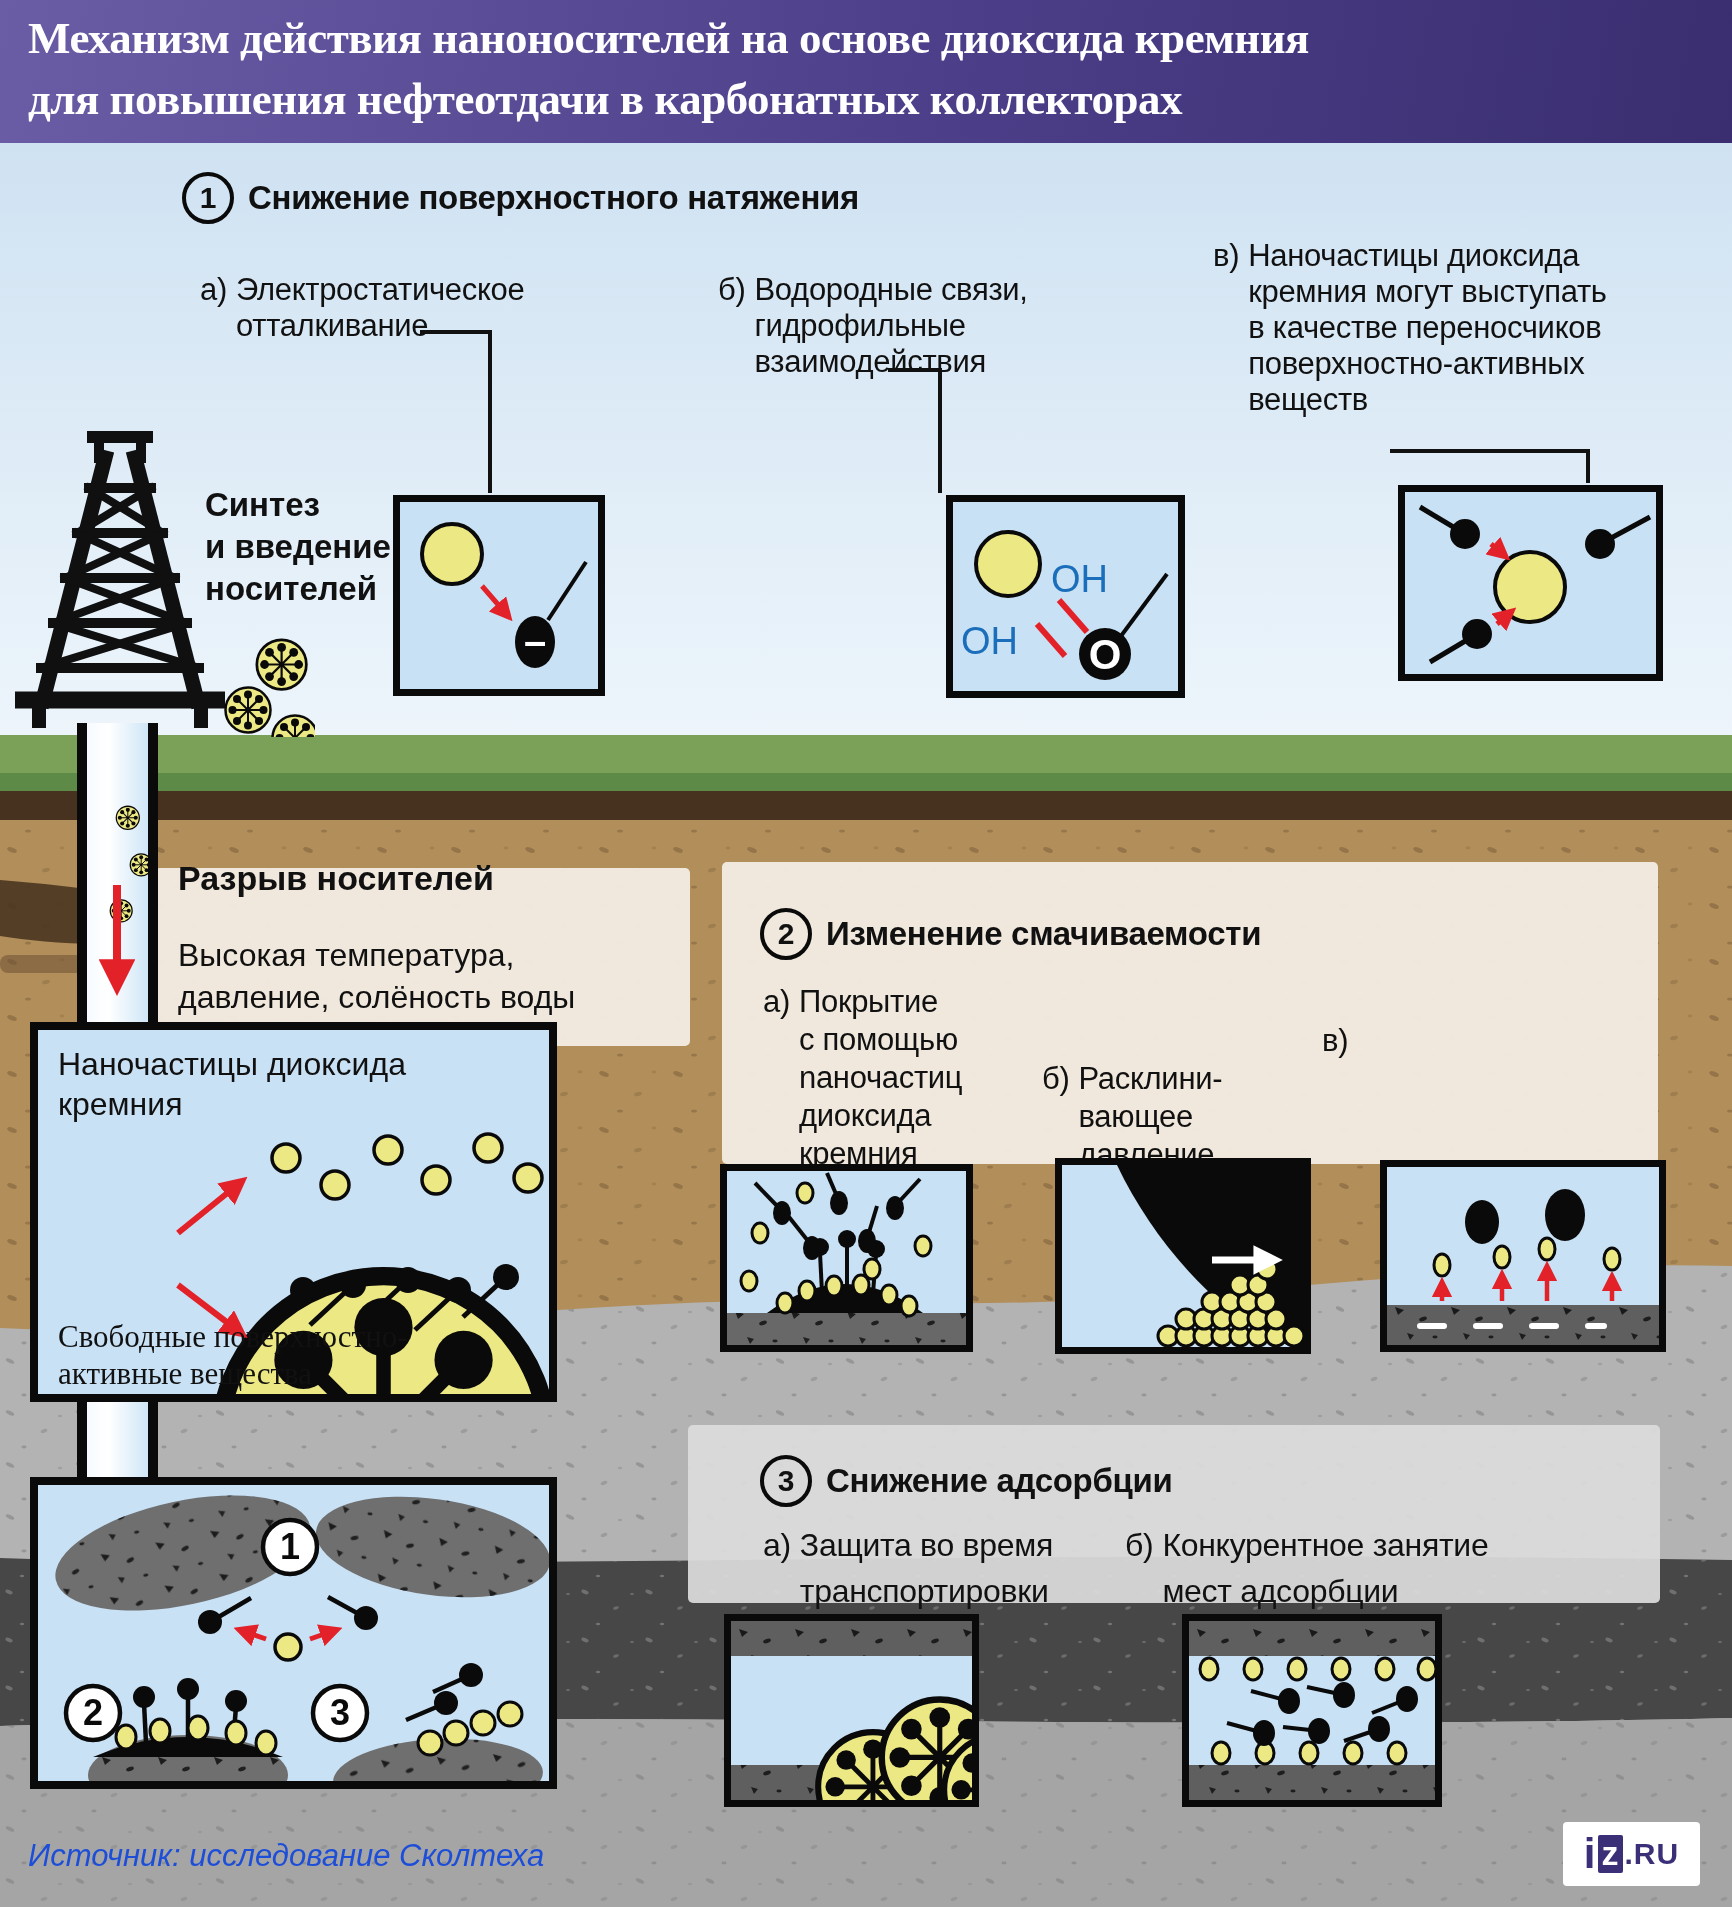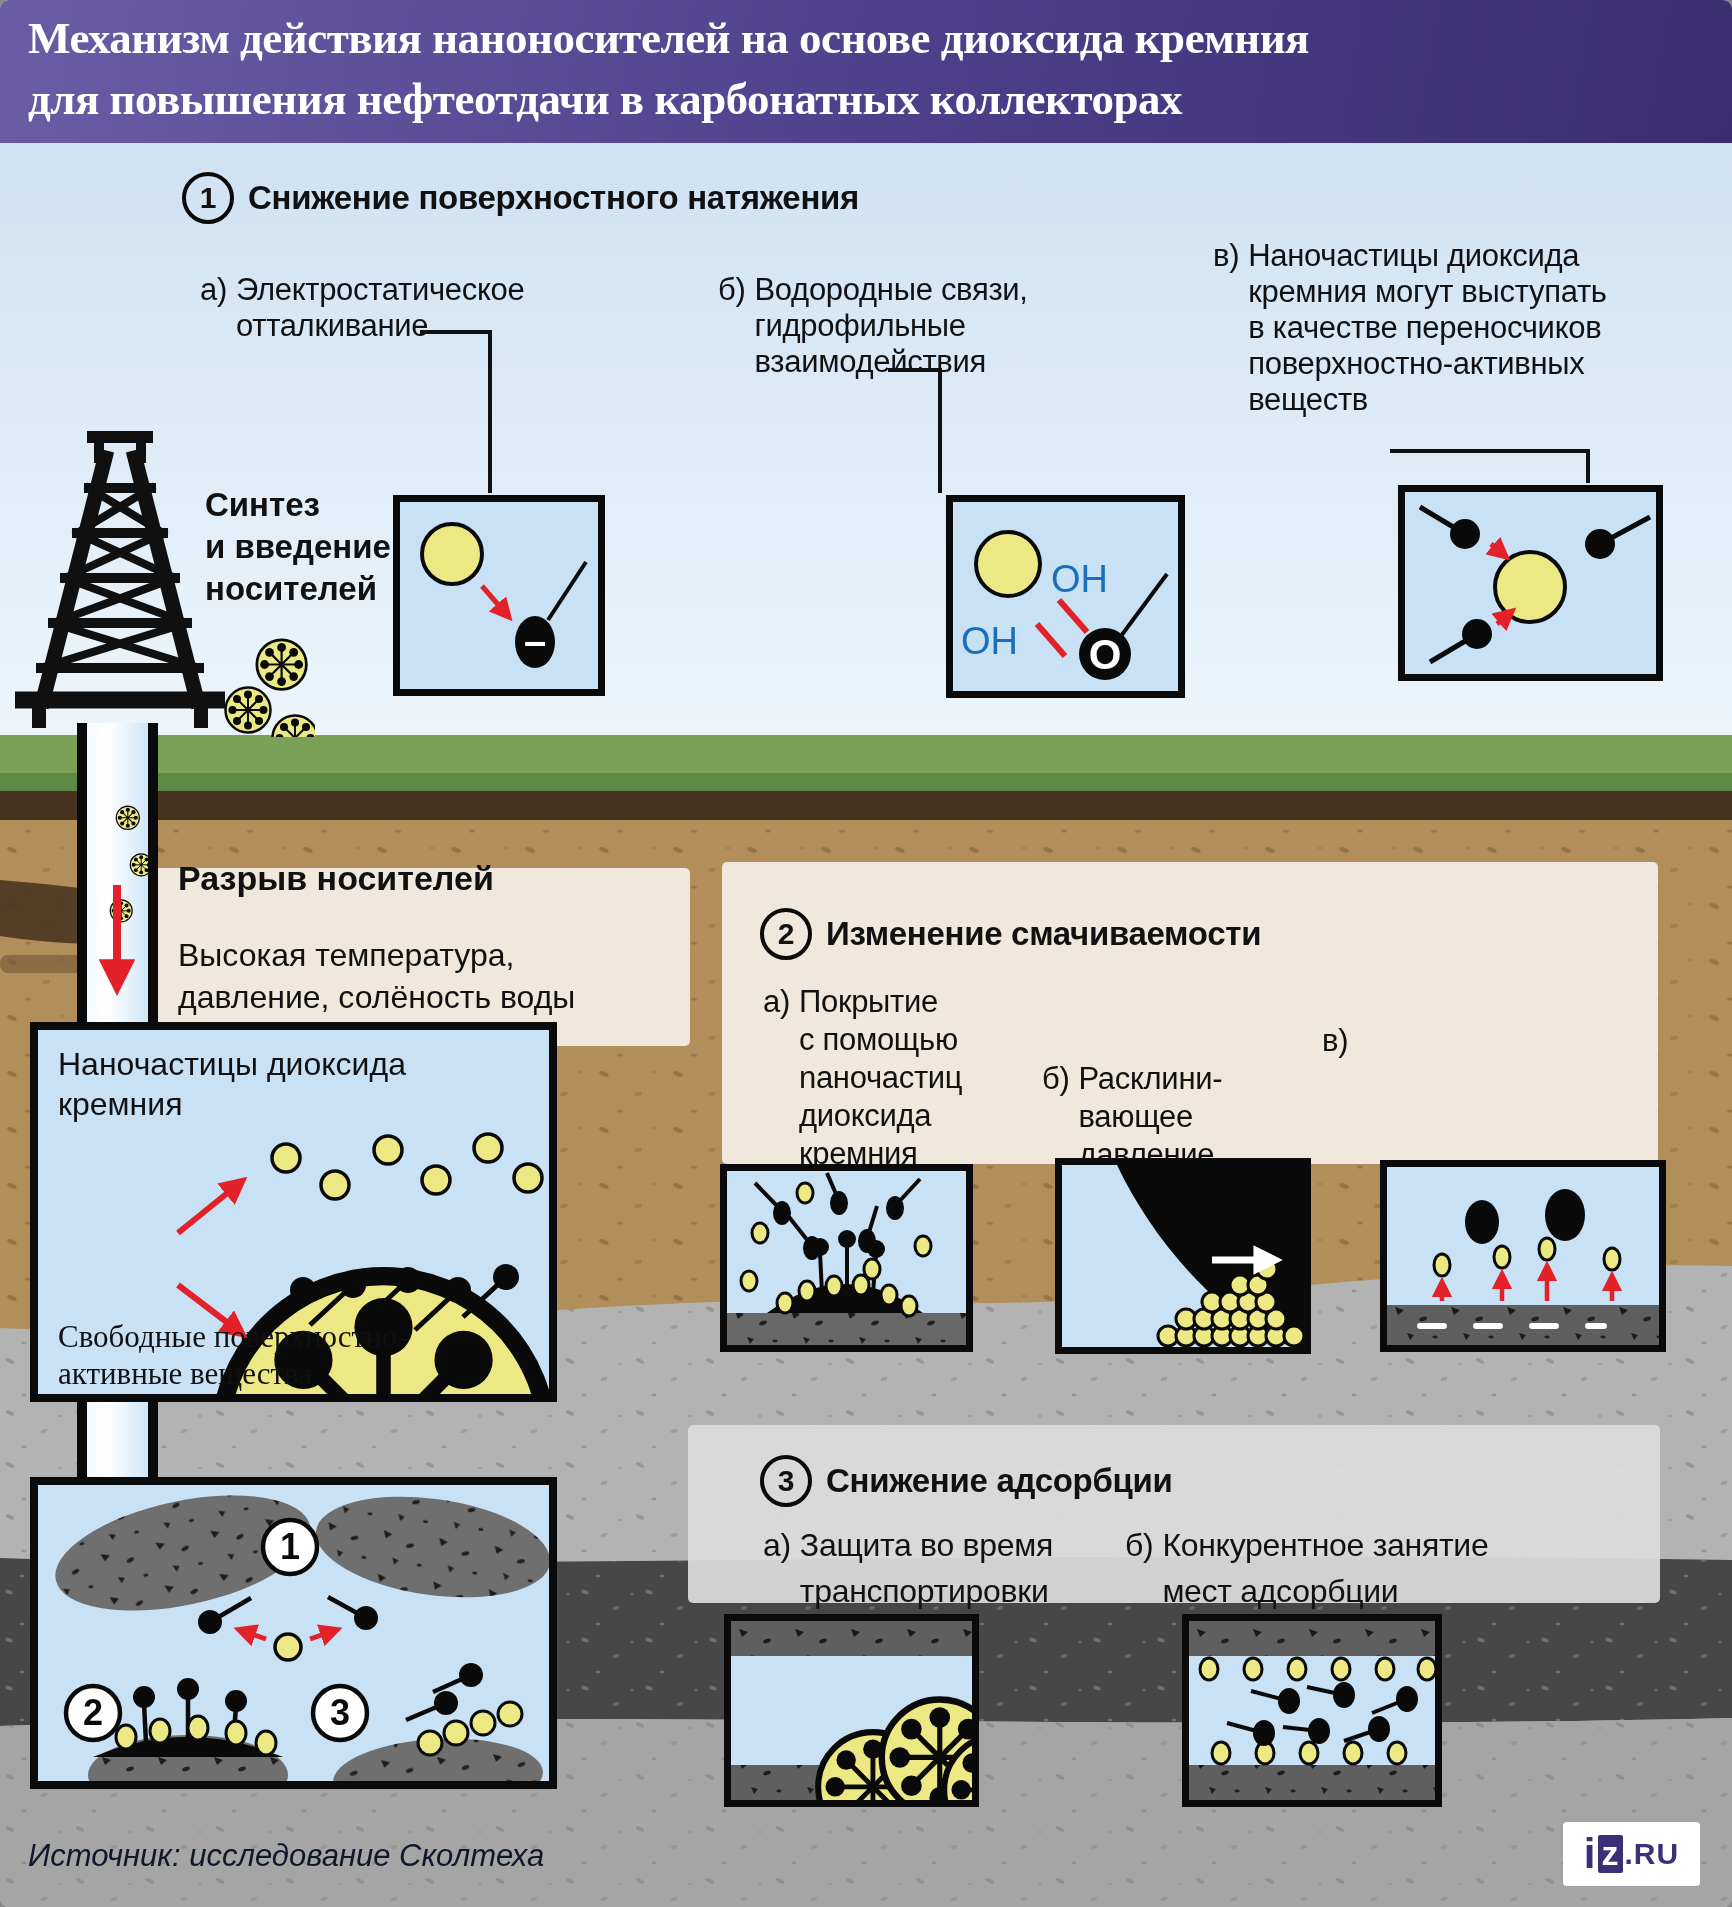--- a/index.html
+++ b/index.html
@@ -1,17 +1,17 @@
 <!DOCTYPE html>
 <html><head>
 <meta charset="utf-8">
 <style>
   html,body{margin:0;padding:0;background:#888;}
   .canvas{position:relative;width:1732px;height:1907px;overflow:hidden;
-          font-family:"Liberation Sans",sans-serif;color:#111;background:#dcecf7;border-radius:9px;}
+          font-family:"Liberation Sans",sans-serif;color:#111;background:#dcecf7;}
   .abs{position:absolute;}
   .pre{white-space:pre-line;}
   svg{display:block;}
   
   .header{left:0;top:0;width:1732px;height:143px;
           background:linear-gradient(100deg,#6b5ca6 0%,#4c3e88 55%,#3a2e70 100%);}
   .header .title{position:absolute;left:28px;top:8px;color:#fff;
           font-family:"Liberation Serif",serif;font-weight:bold;
           font-size:45px;line-height:61px;letter-spacing:-0.5px;}
   
@@ -25,21 +25,21 @@
   .s2col{line-height:38px;}
   .s3col{line-height:46px;font-size:32px;}
   .bluebox{position:absolute;background:#c8e1f5;border:7px solid #0a0a0a;margin-left:8px;}
   .panelbox{position:absolute;background:#c8e1f5;border:8px solid #0a0a0a;}
   .beige{position:absolute;background:rgba(243,237,228,0.95);border-radius:5px;}
   .graypanel{position:absolute;background:rgba(219,219,219,0.93);border-radius:5px;}
   .boldtxt{font-weight:bold;}
   .pipe{position:absolute;left:77px;width:61px;border-left:10px solid #0a0a0a;
         border-right:10px solid #0a0a0a;
         background:linear-gradient(90deg,#f6fbff 0%,#ffffff 35%,#cfe6f7 100%);}
-  .footer-src{font-style:italic;font-size:31px;color:#0f172a;}
+  .footer-src{font-style:italic;font-size:31px;color:#1d4ed8;}
   .izlogo{position:absolute;left:1563px;top:1822px;width:137px;height:64px;background:#fff;
           border-radius:4px;display:flex;align-items:center;justify-content:center;gap:2px;}
   .iz-i{color:#3b2f77;font-weight:bold;font-size:42px;line-height:42px;}
   .iz-z{background:#3b2f77;color:#fff;font-weight:bold;font-size:34px;line-height:34px;
         padding:1px 4px 3px 4px;border-radius:2px;}
   .iz-ru{color:#3b2f77;font-weight:bold;font-size:30px;letter-spacing:1px;}
 </style>
 </head>
 <body>
 

